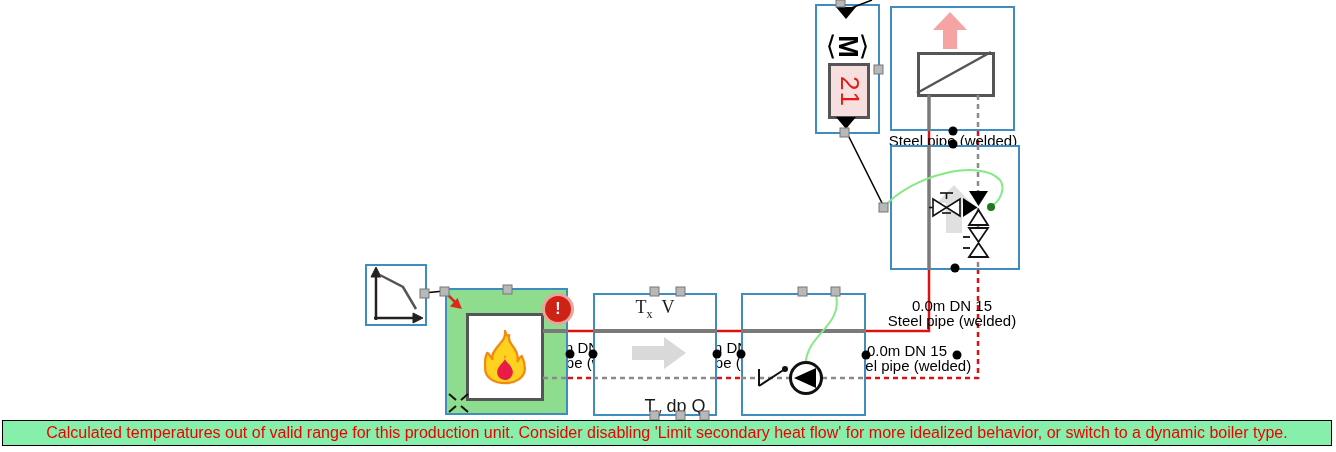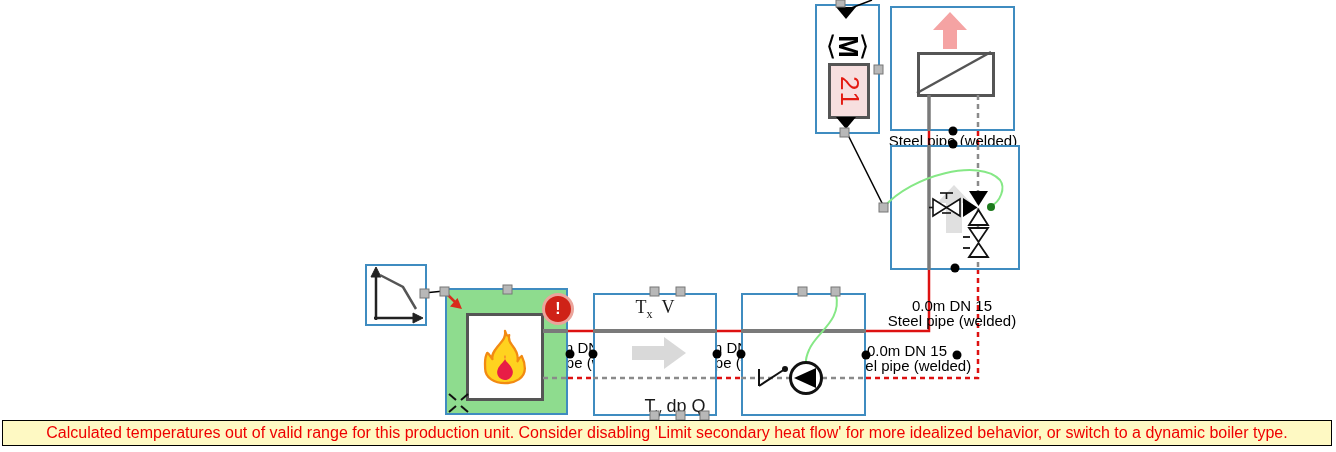--- a/index.html
+++ b/index.html
@@ -20,21 +20,21 @@
   .motor-m{display:inline-block;transform:rotate(90deg);font-weight:bold;}
   .setpoint-box{position:absolute;z-index:4;left:11px;top:57px;width:42px;height:56px;background:#f7dfdf;border:3px solid #555;box-sizing:border-box;display:flex;align-items:center;justify-content:center;}
   .setpoint-box span{display:inline-block;transform:rotate(90deg);color:#e31b12;font-size:26px;letter-spacing:1px;}
   
   .boiler-inner{position:absolute;z-index:4;left:19px;top:23px;width:78px;height:88px;background:#fff;border:3px solid #555;box-sizing:border-box;display:flex;align-items:center;justify-content:center;}
   
   .rad-rect{position:absolute;z-index:4;left:25px;top:44px;width:78px;height:45px;background:#fff;border:3px solid #555;box-sizing:border-box;}
   
   #error-badge{position:absolute;z-index:6;left:545px;top:296px;width:26px;height:26px;border-radius:50%;background:#cf2217;box-shadow:0 0 0 3px #eba49b;color:#fff;font-weight:bold;font-size:16px;display:flex;align-items:center;justify-content:center;}
   
-  #error-bar{position:absolute;z-index:7;left:2px;top:420px;width:1330px;height:26px;border:1px solid #000;box-sizing:border-box;background:#fef9c3;display:flex;align-items:center;justify-content:center;}
+  #error-bar{position:absolute;z-index:7;left:2px;top:420px;width:1330px;height:26px;border:1px solid #000;box-sizing:border-box;background:#86efac;display:flex;align-items:center;justify-content:center;}
   #error-bar span{color:#ee0000;font-size:16px;white-space:nowrap;}
 </style>
 </head>
 <body>
 
 <div id="canvas">
 
   <svg class="layer" width="1336" height="452" style="z-index:1">
     <g stroke="#dd1111" stroke-width="2.5" fill="none">
 

